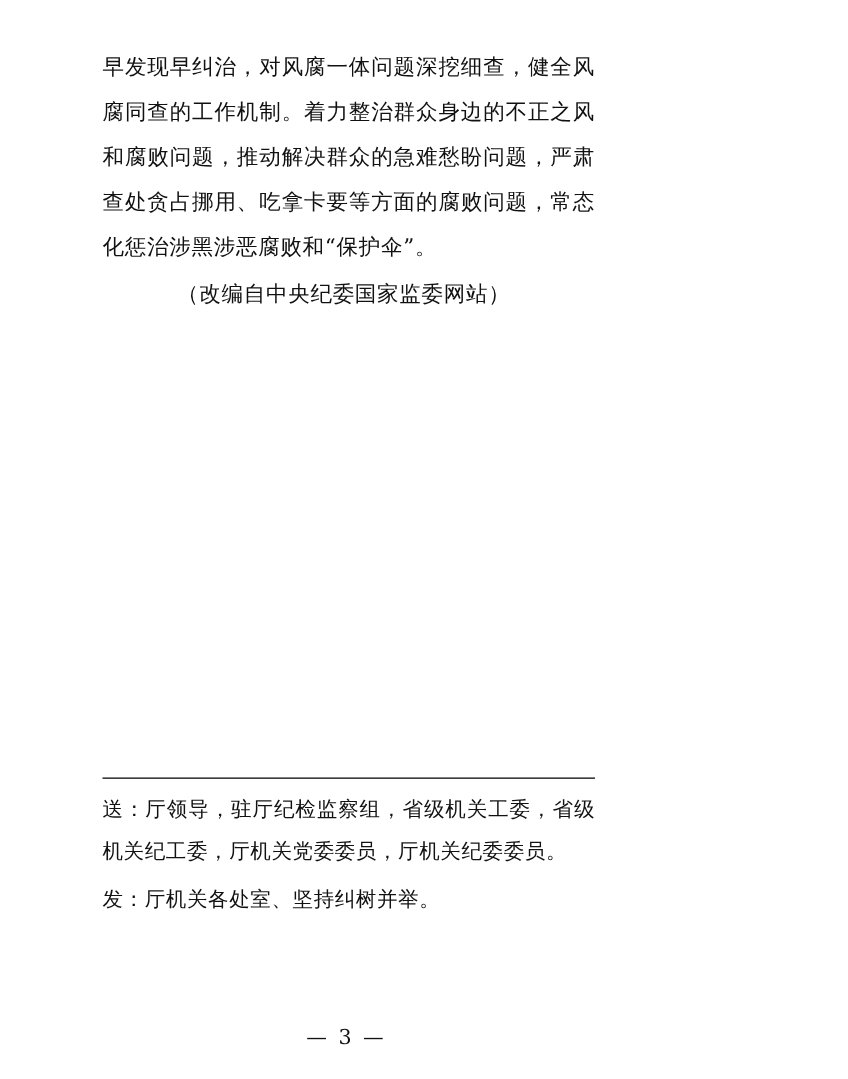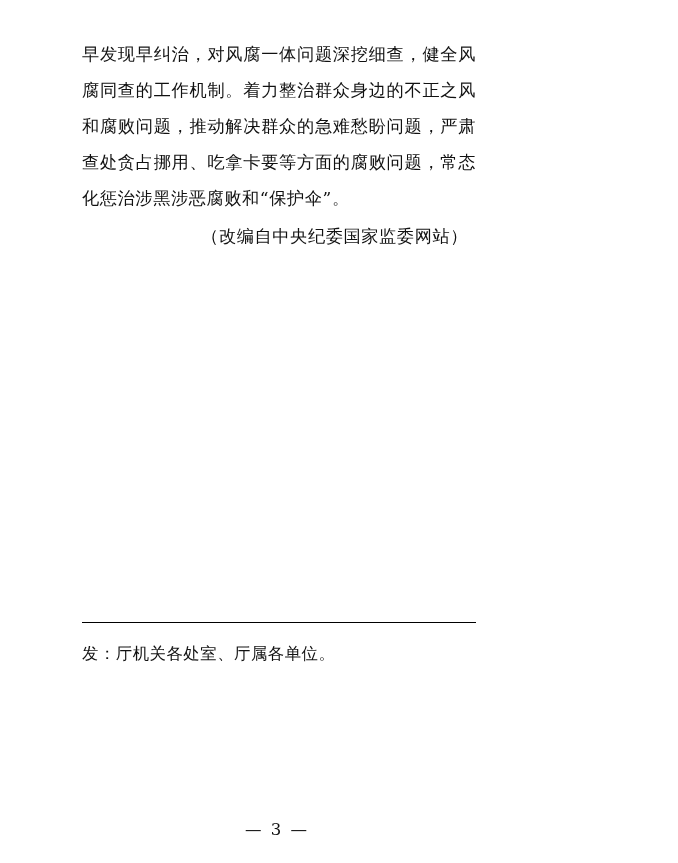--- a/index.html
+++ b/index.html
@@ -30,21 +30,21 @@
   }
   .para {
     margin: 0 0 0 0;
     text-indent: 2em;
   }
   .para.no-indent {
     text-indent: 0;
   }
   .source-line {
     margin-top: 2px;
-    text-align: right;
+    text-align: center;
     padding-right: 8px;
     font-size: 17.2px;
     line-height: 36px;
     letter-spacing: 0.6px;
   }
   .spacer-block {
     height: 112px;
   }
   .footer-block {
     position: absolute;
@@ -88,19 +88,20 @@
   <div class="body-text">
     <p class="para no-indent">早发现早纠治，对风腐一体问题深挖细查，健全风腐同查的工作机制。着力整治群众身边的不正之风和腐败问题，推动解决群众的急难愁盼问题，严肃查处贪占挪用、吃拿卡要等方面的腐败问题，常态化惩治涉黑涉恶腐败和“保护伞”。</p>
     <div class="source-line">（改编自中央纪委国家监委网站）</div>
   </div>
 
   <div class="spacer-block"></div>
 
   <div class="footer-block">
     <hr class="rule">
     <div class="footer-lines">
-      <div class="footer-line second">发：厅机关各处室、厅属各单位。</div>
+      <div class="footer-line">送：厅领导，驻厅纪检监察组，省级机关工委，省级机关纪工委，厅机关党委委员，厅机关纪委委员。</div>
+      <div class="footer-line second">发：厅机关各处室、坚持纠树并举。</div>
     </div>
   </div>
 
   <div class="page-number">— 3 —</div>
 
 </div>
 
 </body></html>

